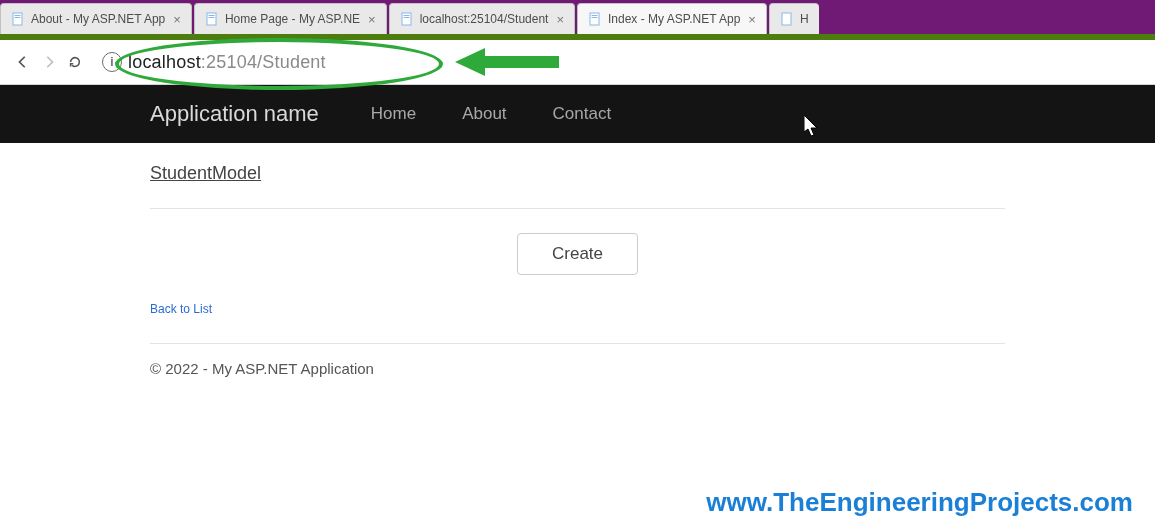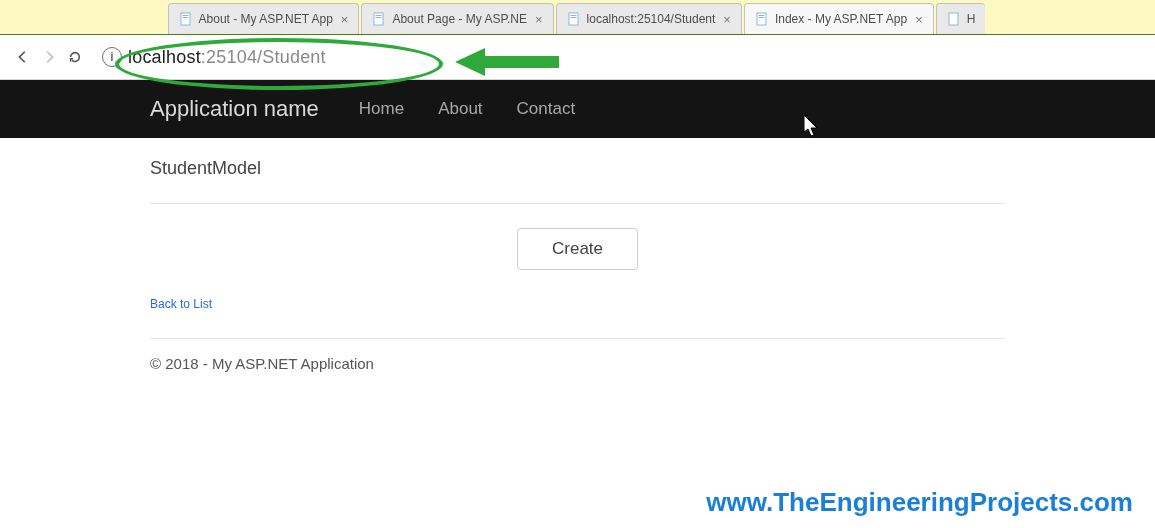--- a/index.html
+++ b/index.html
@@ -1,19 +1,19 @@
 <!DOCTYPE html>
 <html><head>
 <meta charset="utf-8">
 <style>
   html,body{margin:0;padding:0;font-family:Arial,Helvetica,sans-serif;background:#fff;color:#333;}
   .wrap{width:1155px;height:528px;position:relative;overflow:hidden;}
 
   
-  .tabstrip{display:flex;align-items:flex-end;height:34px;background:#fef9c3;border-bottom:1px solid #4d7c0f;justify-content:center;}
+  .tabstrip{display:flex;align-items:flex-end;height:34px;background:#701a75;border-bottom:6px solid #4d7c0f;}
   .tab{display:flex;align-items:center;height:30px;padding:0 10px;margin-right:2px;
        background:#e9e9e9;border:1px solid #c2c2c2;border-bottom:none;border-radius:4px 4px 0 0;
        font-size:12px;color:#4d4d4d;max-width:250px;white-space:nowrap;overflow:hidden;text-overflow:ellipsis;}
   .tab.active{background:#f7f7f7;}
   .tab .favicon{width:14px;height:14px;margin-right:6px;flex:none;}
   .tab .favicon svg{width:14px;height:14px;display:block;}
   .tab .close{margin-left:8px;color:#777;font-size:13px;flex:none;}
   .tab.cut{max-width:50px;border-right:none;}
 
   
@@ -26,28 +26,28 @@
               display:flex;align-items:center;justify-content:center;color:#6d6d6d;font-size:12px;font-weight:bold;}
   .addr .url{font-size:18px;color:#222;letter-spacing:0.2px;}
   .addr .url .path{color:#8a8a8a;}
 
   
   .annot-ellipse{position:absolute;left:115px;top:38px;width:320px;height:44px;
                  border:4px solid #2faa3a;border-radius:50%;pointer-events:none;}
   .annot-arrow{position:absolute;left:455px;top:44px;pointer-events:none;}
 
   
-  .appbar{background:#141414;color:#cfcfcf;height:58px;display:flex;align-items:center;padding:0 40px 0 150px;}
+  .appbar{background:#141414;color:#cfcfcf;height:58px;display:flex;align-items:center;padding:0 40px 0 150px;gap:12px;}
   .appbar .brand{color:#d9d9d9;font-size:22px;margin-right:40px;}
   .appbar .link{color:#a8a8a8;font-size:17px;margin-right:34px;cursor:pointer;}
 
   
   .page{padding:20px 150px 0 150px;}
   h1{font-weight:400;font-size:46px;margin:14px 0 4px 0;color:#333;}
-  .subtitle{font-size:18px;color:#444;margin:0 0 24px 0;}
+  .subtitle{font-size:18px;color:#444;margin:0 0 24px 0;text-decoration:underline;}
   hr{border:none;border-top:1px solid #e3e3e3;margin:10px 0;}
   .create-row{display:flex;justify-content:center;margin:24px 0;}
   .btn{background:#fff;border:1px solid #ccc;border-radius:4px;padding:10px 34px;font-size:17px;color:#444;cursor:pointer;}
   .backlink{color:#2a6bd4;font-size:12px;text-decoration:none;cursor:pointer;}
   .footer{margin-top:16px;font-size:15px;color:#555;}
 
   .watermark{position:absolute;right:22px;bottom:10px;color:#1a7fd6;font-size:26px;font-weight:600;}
 
   .cursor{position:absolute;left:804px;top:115px;pointer-events:none;}
 </style>
@@ -69,21 +69,21 @@
     <span class="close">×</span>
   </div>
   <div class="tab">
     <span class="favicon">
       <svg viewBox="0 0 14 14">
             <rect x="2" y="1" width="9" height="12" fill="#fff" stroke="#8ab7e6"></rect>
             <rect x="3.5" y="3" width="6" height="1" fill="#8ab7e6"></rect>
             <rect x="3.5" y="5" width="6" height="1" fill="#8ab7e6"></rect>
           </svg>
     </span>
-    <span>About Page - My ASP.NE</span>
+    <span>Home Page - My ASP.NE</span>
     <span class="close">×</span>
   </div>
   <div class="tab">
     <span class="favicon">
       <svg viewBox="0 0 14 14">
             <rect x="2" y="1" width="9" height="12" fill="#fff" stroke="#8ab7e6"></rect>
             <rect x="3.5" y="3" width="6" height="1" fill="#8ab7e6"></rect>
             <rect x="3.5" y="5" width="6" height="1" fill="#8ab7e6"></rect>
           </svg>
     </span>
@@ -149,21 +149,21 @@
 </div>
 
 <div class="page">
   <div class="subtitle">StudentModel</div>
   <hr>
   <div class="create-row">
     <button class="btn">Create</button>
   </div>
   <a class="backlink">Back to List</a>
   <hr style="margin-top:26px">
-  <div class="footer">© 2018 - My ASP.NET Application</div>
+  <div class="footer">© 2022 - My ASP.NET Application</div>
 </div>
 
 <div class="watermark">www.TheEngineeringProjects.com</div>
 
 <svg class="cursor" width="18" height="24">
   <polygon points="0,0 0,17 4,14 7,21 10,20 7,13 13,13" fill="#fff" stroke="#000" stroke-width="1"></polygon>
 </svg>
 
 </div>
 

